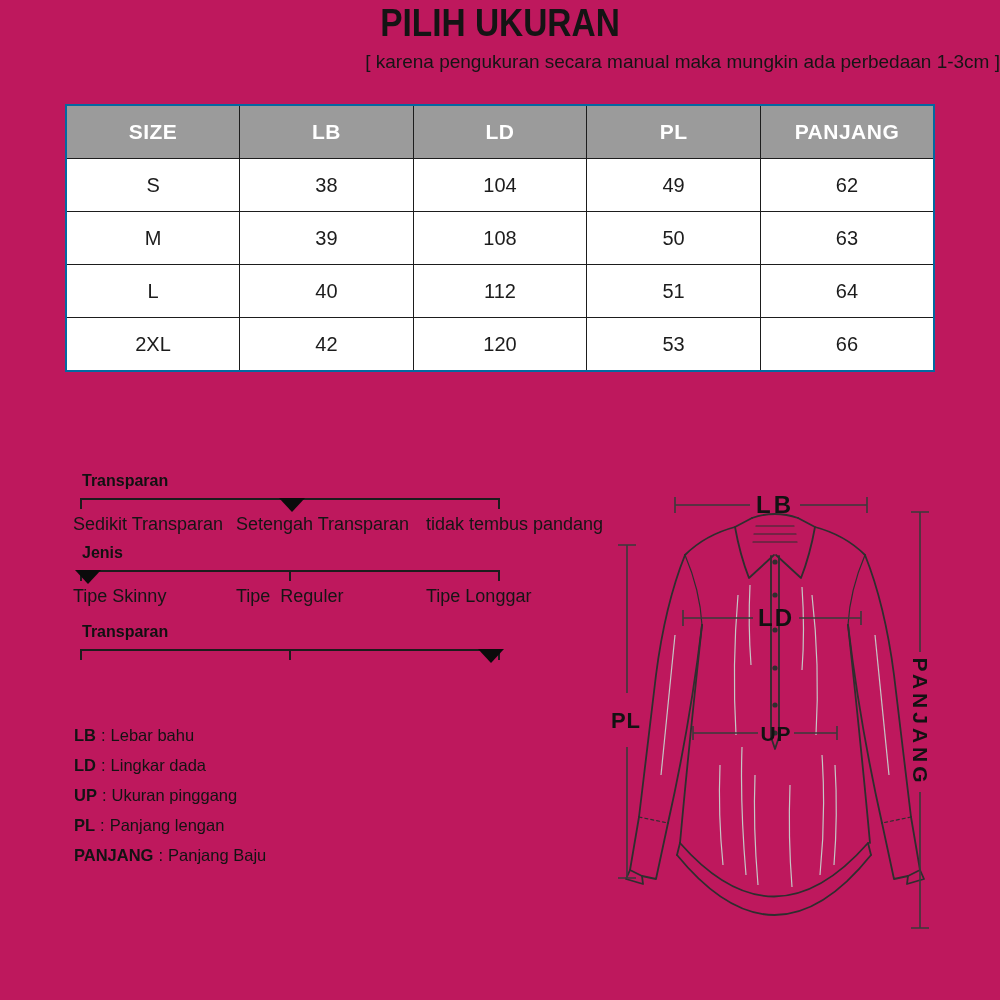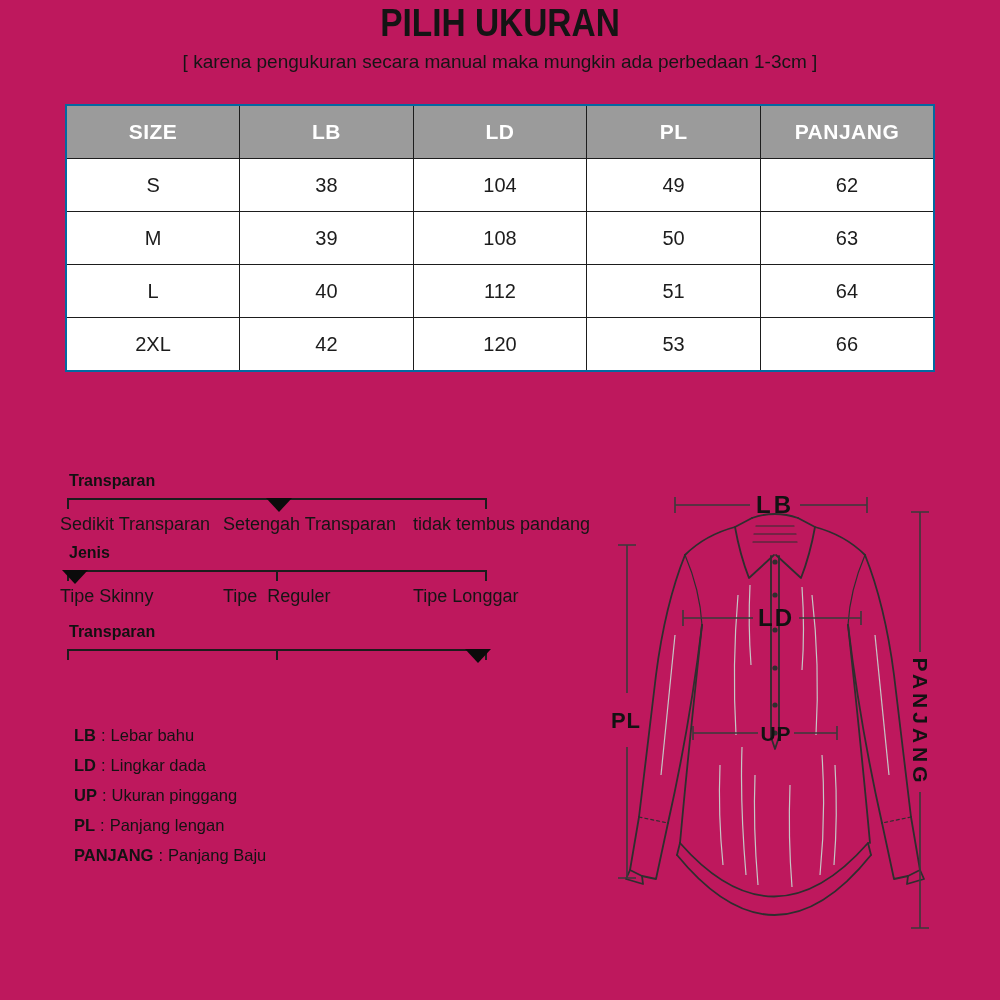--- a/index.html
+++ b/index.html
@@ -7,40 +7,40 @@
     position:relative;width:1000px;height:1000px;background:#be185d;
     font-family:"Liberation Sans", sans-serif;color:#111;overflow:hidden;
   }
   
   .title{
     position:absolute;top:2px;left:0;width:100%;text-align:center;
     font-size:38px;font-weight:700;letter-spacing:0px;margin:0;
     transform:scaleX(.88);transform-origin:50% 50%;color:#141414;
   }
   .subtitle{
-    position:absolute;top:51px;left:0;width:100%;text-align:center;
+    position:absolute;top:51px;left:0;width:100%;text-align:right;
     font-size:19px;margin:0;color:#151515;
   }
   
   table.size-table{
     position:absolute;left:65px;top:104px;width:870px;
     border-collapse:collapse;table-layout:fixed;
     border:2px solid #0369a1;
   }
   .size-table th{
     height:50px;background:#9b9b9b;color:#fff;
     font-size:21px;font-weight:700;letter-spacing:.5px;
     border:1px solid #1d1d1d;text-align:center;
   }
   .size-table td{
     height:50px;text-align:center;vertical-align:middle;
     font-size:20px;color:#1c1c1c;border:1px solid #1d1d1d;background:#fff;
   }
   
-  .scale{position:absolute;left:59px;width:446px;height:64px;}
+  .scale{position:absolute;left:72px;width:446px;height:64px;}
   .scale-title{position:absolute;top:0;left:10px;font-size:16px;font-weight:700;color:#111;}
   .track{position:absolute;left:8px;top:26px;width:420px;height:14px;}
   .track .line{position:absolute;left:0;top:0;width:100%;height:2px;background:#1c1c1c;}
   .tick{position:absolute;top:1px;width:2px;height:10px;background:#1c1c1c;}
   .tick.t0{left:0;} .tick.t1{left:209px;} .tick.t2{right:0;}
   .marker{
     position:absolute;top:0;width:0;height:0;
     border-left:13px solid transparent;border-right:13px solid transparent;
     border-top:14px solid #0b0b0b;
   }

